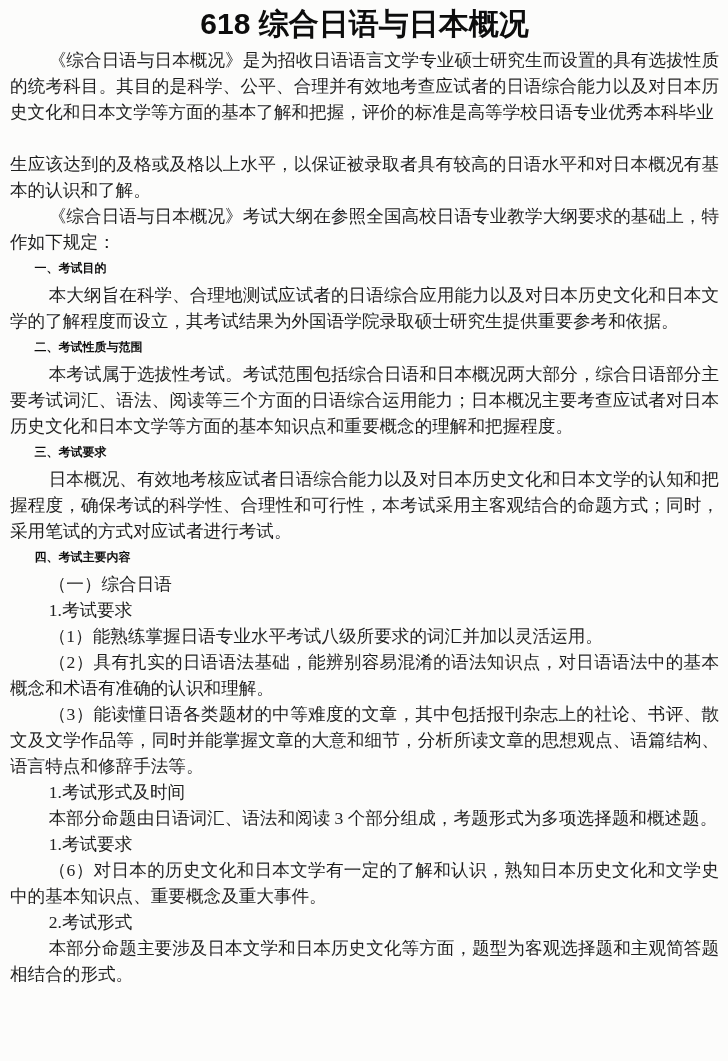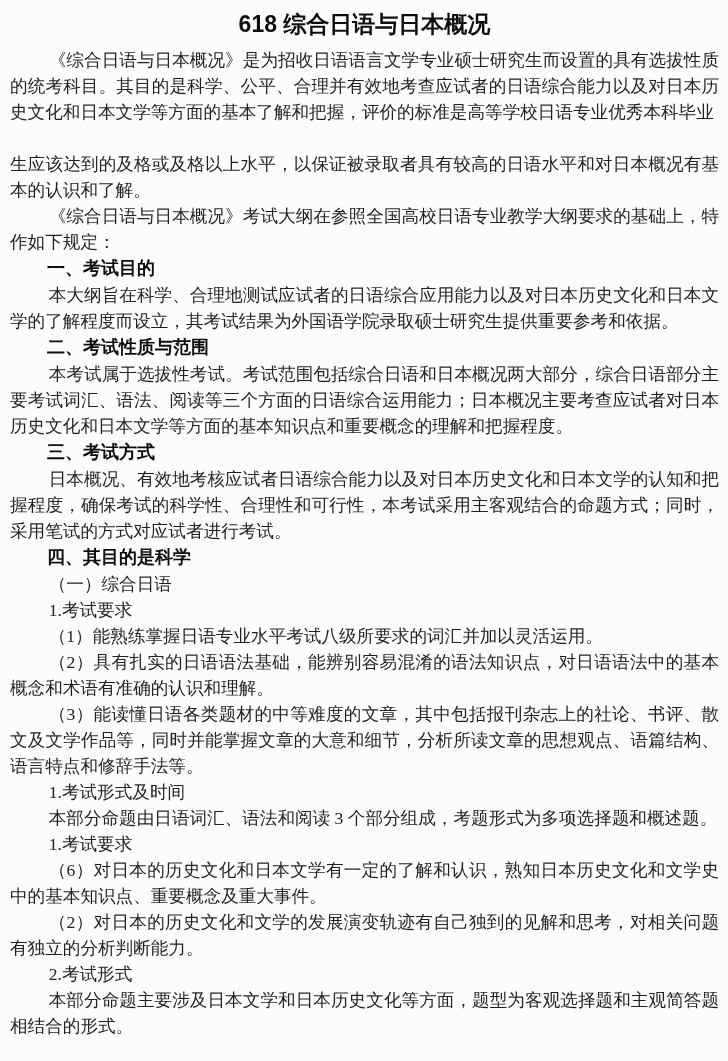--- a/index.html
+++ b/index.html
@@ -13,31 +13,31 @@
     font-family: "Liberation Serif", "DejaVu Serif", serif;
     font-size: 17.6px;
     line-height: 26px;
     color: #1f1f1f;
     overflow: hidden;
   }
   .title {
     text-align: center;
     font-family: "Liberation Sans", "DejaVu Sans", sans-serif;
     font-weight: bold;
-    font-size: 23px;
+    font-size: 30px;
     line-height: 30px;
     color: #0d0d0d;
     margin: 2px 0 8px 0;
   }
   .p   { text-indent: 2.2em; text-align: justify; }
   .p0  { text-indent: 0;     text-align: justify; }
   .h {
     font-family: "Liberation Sans", "DejaVu Sans", sans-serif;
     font-weight: bold;
-    font-size: 18px;
+    font-size: 12px;
     color: #0d0d0d;
     text-indent: 2.05em;
     line-height: 27px;
   }
   .one { white-space: nowrap; overflow: hidden; }
   .gap { height: 26px; }
 </style>
 </head>
 <body>
 
@@ -49,31 +49,30 @@
   <div class="p0">生应该达到的及格或及格以上水平，以保证被录取者具有较高的日语水平和对日本概况有基本的认识和了解。</div>
 
   <div class="p">《综合日语与日本概况》考试大纲在参照全国高校日语专业教学大纲要求的基础上，特作如下规定：</div>
 
   <div class="h">一、考试目的</div>
   <div class="p">本大纲旨在科学、合理地测试应试者的日语综合应用能力以及对日本历史文化和日本文学的了解程度而设立，其考试结果为外国语学院录取硕士研究生提供重要参考和依据。</div>
 
   <div class="h">二、考试性质与范围</div>
   <div class="p">本考试属于选拔性考试。考试范围包括综合日语和日本概况两大部分，综合日语部分主要考试词汇、语法、阅读等三个方面的日语综合运用能力；日本概况主要考查应试者对日本历史文化和日本文学等方面的基本知识点和重要概念的理解和把握程度。</div>
 
-  <div class="h">三、考试方式</div>
+  <div class="h">三、考试要求</div>
   <div class="p">日本概况、有效地考核应试者日语综合能力以及对日本历史文化和日本文学的认知和把握程度，确保考试的科学性、合理性和可行性，本考试采用主客观结合的命题方式；同时，采用笔试的方式对应试者进行考试。</div>
 
-  <div class="h">四、其目的是科学</div>
+  <div class="h">四、考试主要内容</div>
 
   <div class="p">（一）综合日语</div>
   <div class="p">1.考试要求</div>
   <div class="p">（1）能熟练掌握日语专业水平考试八级所要求的词汇并加以灵活运用。</div>
   <div class="p">（2）具有扎实的日语语法基础，能辨别容易混淆的语法知识点，对日语语法中的基本概念和术语有准确的认识和理解。</div>
   <div class="p">（3）能读懂日语各类题材的中等难度的文章，其中包括报刊杂志上的社论、书评、散文及文学作品等，同时并能掌握文章的大意和细节，分析所读文章的思想观点、语篇结构、语言特点和修辞手法等。</div>
   <div class="p">1.考试形式及时间</div>
   <div class="p one">本部分命题由日语词汇、语法和阅读 3 个部分组成，考题形式为多项选择题和概述题。</div>
 
   <div class="p">1.考试要求</div>
   <div class="p">（6）对日本的历史文化和日本文学有一定的了解和认识，熟知日本历史文化和文学史中的基本知识点、重要概念及重大事件。</div>
-  <div class="p">（2）对日本的历史文化和文学的发展演变轨迹有自己独到的见解和思考，对相关问题有独立的分析判断能力。</div>
   <div class="p">2.考试形式</div>
   <div class="p">本部分命题主要涉及日本文学和日本历史文化等方面，题型为客观选择题和主观简答题相结合的形式。</div>
 </div>
 
 </body></html>

